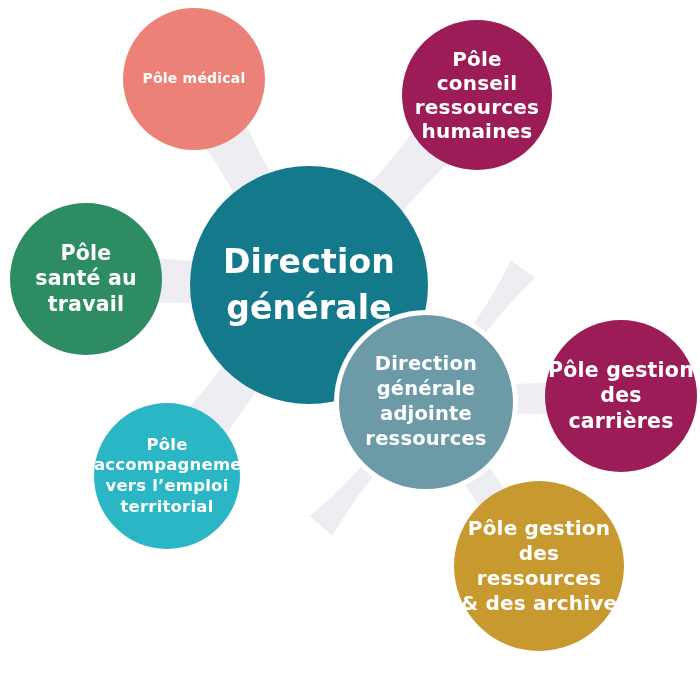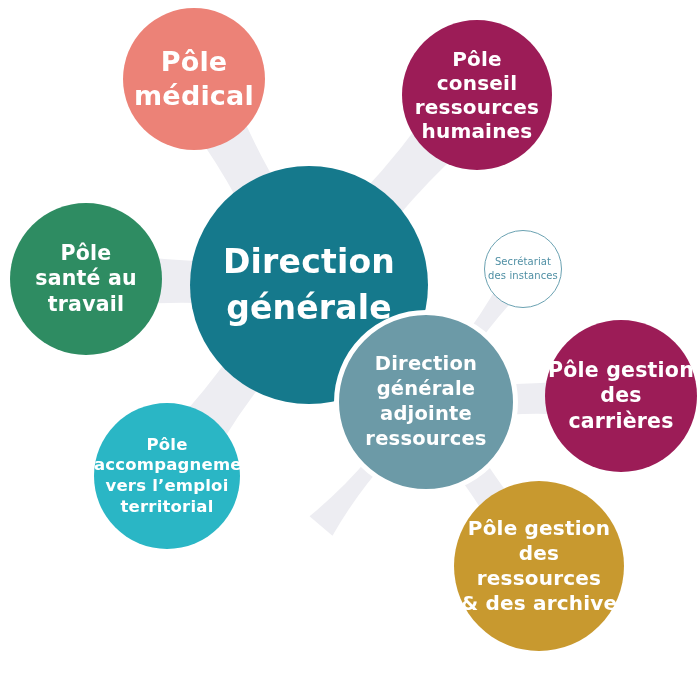--- a/index.html
+++ b/index.html
@@ -78,21 +78,21 @@
     <span class="label">Direction
 générale</span>
   </div>
 
   <div class="node" style="left: 334px; top: 310px; width: 184px; height: 184px; font-size: 19.5px; line-height: 1.28; background: rgb(108, 154, 167); color: rgb(255, 255, 255); border: 5px solid rgb(255, 255, 255);">
     <span class="label">Direction
 générale adjointe
 ressources</span>
   </div>
 
-  <div class="node" style="left: 123px; top: 8px; width: 142px; height: 142px; font-size: 27px; line-height: 1.25; background: rgb(236, 130, 119); color: rgb(255, 255, 255);">
+  <div class="node" style="left: 123px; top: 8px; width: 142px; height: 142px; font-size: 14px; line-height: 1.25; background: rgb(236, 130, 119); color: rgb(255, 255, 255);">
     <span class="label">Pôle médical</span>
   </div>
 
   <div class="node" style="left: 402px; top: 20px; width: 150px; height: 150px; font-size: 20px; line-height: 1.2; background: rgb(156, 28, 87); color: rgb(255, 255, 255);">
     <span class="label">Pôle
 conseil
 ressources
 humaines</span>
   </div>
 
@@ -112,19 +112,15 @@
     <span class="label">Pôle gestion
 des carrières</span>
   </div>
 
   <div class="node" style="left: 454px; top: 481px; width: 170px; height: 170px; font-size: 20px; line-height: 1.25; background: rgb(200, 153, 47); color: rgb(255, 255, 255);">
     <span class="label">Pôle gestion
 des ressources
 &amp; des archive</span>
   </div>
 
-  <div class="node small" style="left: 484px; top: 230px; width: 78px; height: 78px; font-size: 10px; line-height: 1.4; background: rgb(255, 255, 255); color: rgb(79, 143, 164); border: 1.4px solid rgb(107, 162, 178);">
-    <span class="label">Secrétariat
-des instances</span>
-  </div>
 
 
 </div>
 
 </body></html>

